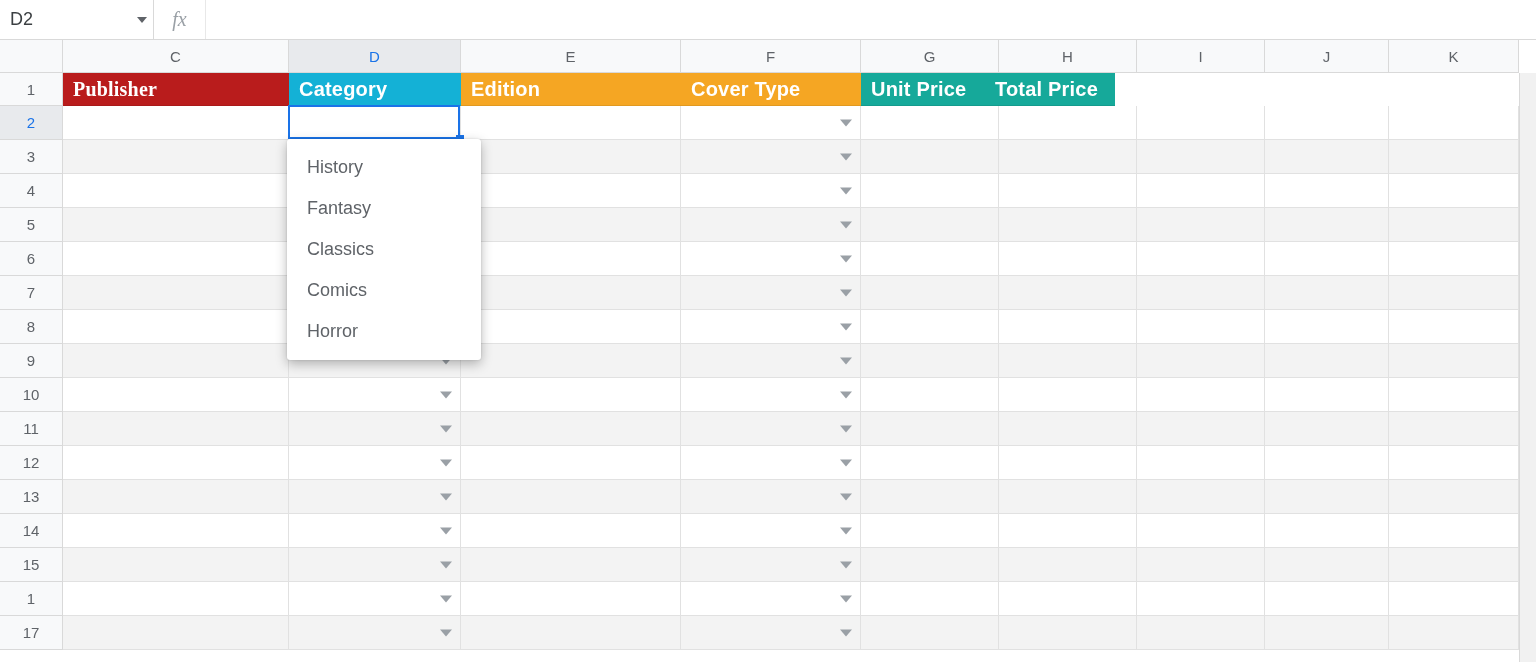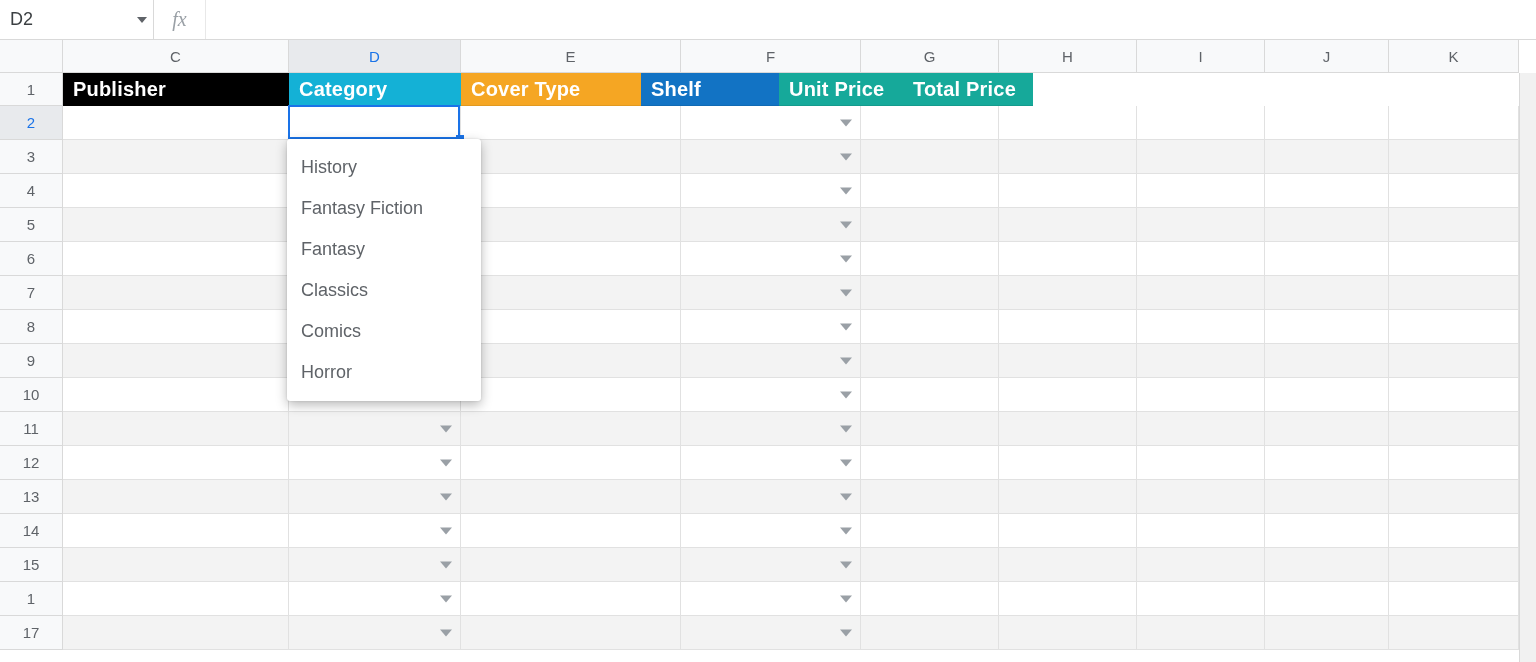--- a/index.html
+++ b/index.html
@@ -185,21 +185,21 @@
     
     .dropdown {
       position: absolute;
       z-index: 20;
       background: #fff;
       box-shadow: 0 4px 12px rgba(0,0,0,.28), 0 0 2px rgba(0,0,0,.15);
       border-radius: 3px;
       padding: 8px 0;
     }
     .dropdown .opt {
-      padding: 10px 14px;
+      padding: 10px 20px;
       font-size: 18px;
       color: #5f6368;
       cursor: pointer;
     }
 
     .scroll-edge {
       position: absolute;
       right: 0;
       top: 33px;
       width: 17px;
@@ -253,24 +253,24 @@
       <div class="row-head" style="height: 34px;">12</div>
       <div class="row-head" style="height: 34px;">13</div>
       <div class="row-head" style="height: 34px;">14</div>
       <div class="row-head" style="height: 34px;">15</div>
       <div class="row-head" style="height: 34px;">1</div>
       <div class="row-head" style="height: 34px;">17</div>
     </div>
 
   <div class="cells" id="cells">
       <div class="row hdr" style="height: 33px;">
-        <div class="cell" style="width: 226px; background: #000000;">Publisher</div>
+        <div class="cell" style="width: 226px; background: #b91c1c; font-family: Liberation Serif, serif;">Publisher</div>
         <div class="cell" style="width: 172px; background: rgb(20, 177, 214);">Category</div>
+        <div class="cell" style="width: 220px; background: rgb(245, 166, 35);">Edition</div>
         <div class="cell" style="width: 180px; background: rgb(245, 166, 35);">Cover Type</div>
-        <div class="cell" style="width: 138px; background: rgb(18, 115, 196);">Shelf</div>
         <div class="cell" style="width: 124px; background: rgb(22, 169, 154);">Unit Price</div>
         <div class="cell" style="width: 130px; background: rgb(22, 169, 154);">Total Price</div>
       </div>
       <div class="row" style="height: 34px;">
         <div class="cell" style="width: 226px;"></div>
         <div class="cell" style="width: 172px;"></div>
         <div class="cell" style="width: 220px;"></div>
         <div class="cell" style="width: 180px;">
           <div class="dd"></div>
         </div>
@@ -505,21 +505,20 @@
         <div class="cell" style="width: 124px;"></div>
         <div class="cell" style="width: 130px;"></div>
       </div>
     </div>
 
   <div class="active-outline" id="active-outline" style="left: 288px; top: 65px; width: 172px; height: 34px;"></div>
   <div class="active-handle" id="active-handle" style="left: 456px; top: 95px;"></div>
 
   <div class="dropdown" id="dropdown" style="left: 287px; top: 99px; min-width: 194px;">
       <div class="opt">History</div>
-      <div class="opt">Fantasy Fiction</div>
       <div class="opt">Fantasy</div>
       <div class="opt">Classics</div>
       <div class="opt">Comics</div>
       <div class="opt">Horror</div>
     </div>
 
   <div class="scroll-edge"></div>
 </div>
 
 </body></html>

